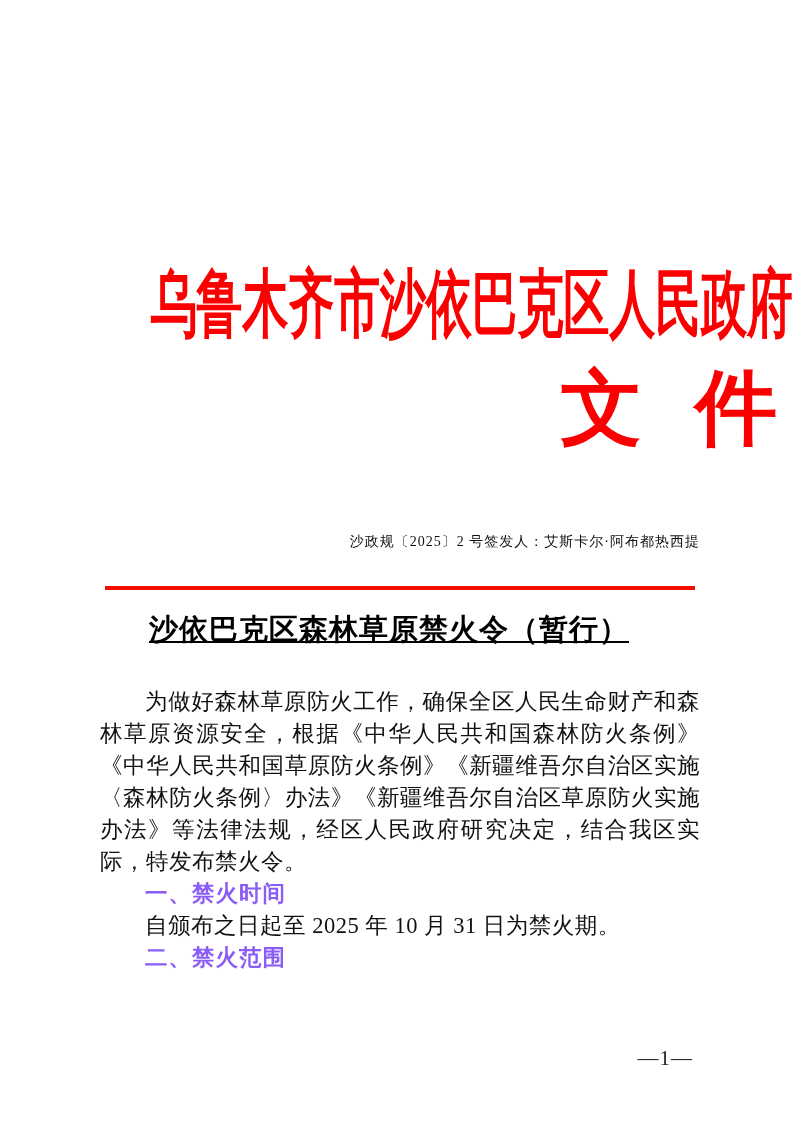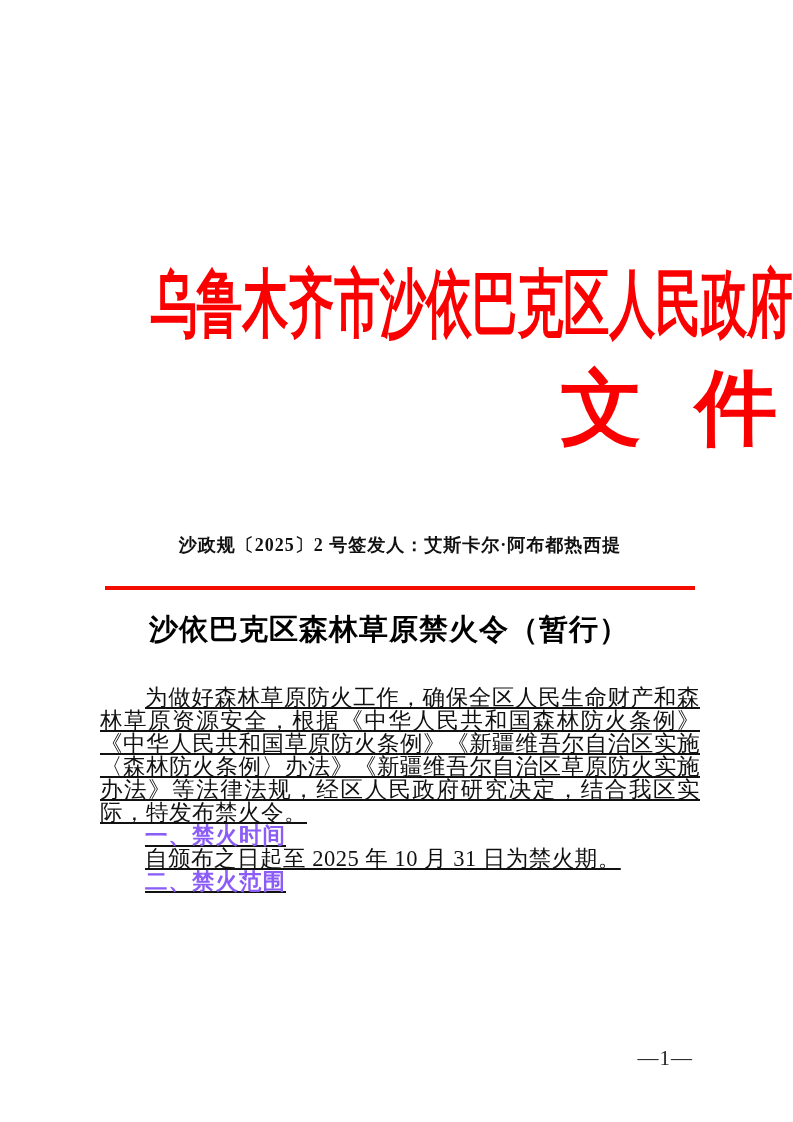--- a/index.html
+++ b/index.html
@@ -47,26 +47,25 @@
     text-indent: 16px;
     white-space: nowrap;
   }
   
   .meta-row {
     position: absolute;
     top: 533px;
     left: 100px;
     width: 600px;
     display: flex;
-    justify-content: center;
+    justify-content: flex-end;
     align-items: baseline;
-    font-size: 18px;
+    font-size: 14px;
     letter-spacing: 1px;
     color: #111111;
-    font-weight: bold;
   }
   .red-rule {
     position: absolute;
     top: 586px;
     left: 105px;
     width: 590px;
     height: 4px;
     background: #f20d00;
   }
   .doc-title {
@@ -75,32 +74,32 @@
     left: 0;
     right: 15px;
     margin: 0;
     text-align: center;
     font-size: 29px;
     line-height: 1.3;
     font-weight: bold;
     letter-spacing: 1px;
     color: #000000;
     font-family: "Liberation Serif", serif;
+    text-decoration: underline;
   }
   .body-block {
     position: absolute;
     top: 686px;
     left: 100px;
     width: 600px;
     font-size: 22.5px;
-    line-height: 23px;
+    line-height: 32px;
     text-align: justify;
     letter-spacing: 0.5px;
     color: #111111;
-    text-decoration: underline;
   }
   .body-block p {
     margin: 0;
     text-indent: 2em;
   }
   .section-heading {
     font-weight: bold;
     color: #8b5cf6;
     font-family: "Liberation Sans", sans-serif;
     letter-spacing: 1px;

